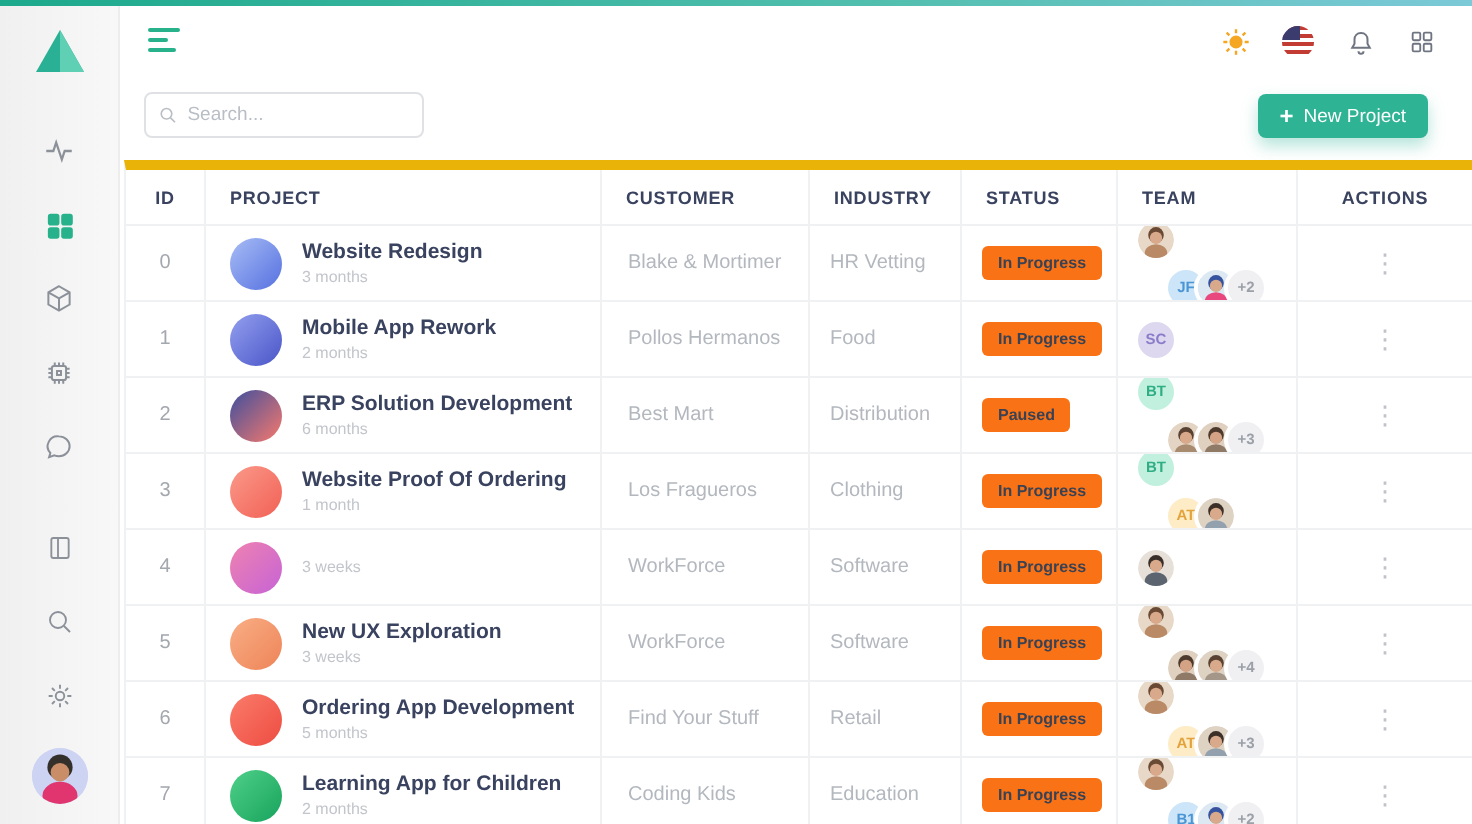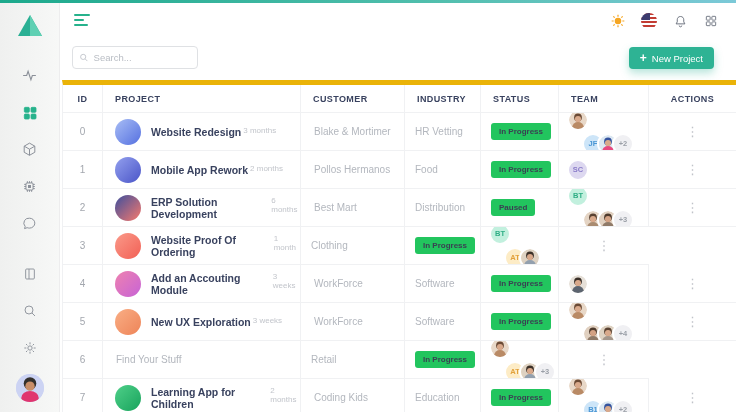--- a/index.html
+++ b/index.html
@@ -24,21 +24,21 @@
   .hamburger { position:absolute; left:14px; top:11px; width:17px; cursor:pointer; }
   .hamburger i { display:block; height:2px; border-radius:2px; background:#27b28c; margin-bottom:3px; }
   .hamburger i:nth-child(1){ width:16px; } .hamburger i:nth-child(2){ width:10px; } .hamburger i:nth-child(3){ width:14px; }
   .page-title { position:absolute; left:40px; top:8px; font-size:15px; font-weight:700; color:#2f3a52; letter-spacing:.2px; }
   .hicons { position:absolute; right:16px; top:9px; display:flex; align-items:center; gap:13px; }
   .hicon { width:18px; height:18px; display:flex; align-items:center; justify-content:center; cursor:pointer; }
   .flag { width:16px; height:16px; border-radius:50%; overflow:hidden; position:relative;
           background:repeating-linear-gradient(180deg,#c23c33 0 2px,#fff 2px 4px); }
   .flag::before { content:""; position:absolute; left:0; top:0; width:58%; height:46%; background:#3c3b6e; }
   
-  .searchbox { position:absolute; left:12px; top:43px; width:126px; height:23px;
+  .searchbox { position:absolute; left:12px; top:43px; width:140px; height:23px;
                border:1px solid #dfe1e4; border-radius:4px; background:#fff;
                display:flex; align-items:center; padding:0 6px; gap:5px; }
   .searchbox input { border:none; outline:none; width:100%; font-size:9.5px; color:#6b7280;
                      font-family:"Liberation Sans",sans-serif; background:transparent; }
   .searchbox input::placeholder { color:#b9bdc4; }
   .new-btn { position:absolute; right:22px; top:44px; height:22px; padding:0 11px;
              background:#2eb394; color:#fff; border:none; border-radius:4px;
              font-size:9.5px; font-family:"Liberation Sans",sans-serif; cursor:pointer;
              display:flex; align-items:center; gap:5px;
              box-shadow:0 4px 8px rgba(46,179,148,.35); }
@@ -49,27 +49,27 @@
   .thead { height:28px; }
   .trow { height:38px; }
   .cell { border-right:1px solid #f0f1f3; border-bottom:1px solid #f0f1f3;
           display:flex; align-items:center; overflow:hidden; }
   .cell:last-child { border-right:none; }
   .thead .cell { font-size:9px; font-weight:700; color:#39425f; letter-spacing:.4px; padding-left:12px; }
   .thead .cell.c-id, .thead .cell.c-act { justify-content:center; padding-left:0; }
   .c-id { justify-content:center; font-size:10px; color:#a3a7ae; }
   .c-proj { padding-left:12px; gap:10px; }
   .pavatar { width:26px; height:26px; border-radius:50%; flex:0 0 26px; }
-  .pinfo { display:flex; flex-direction:row; gap:2px; }
+  .pinfo { display:flex; flex-direction:column; gap:2px; }
   .pname { font-size:10.5px; font-weight:700; color:#39425f; }
   .pdur { font-size:8px; color:#c2c5cb; }
   .c-cust, .c-ind { padding-left:13px; font-size:10px; color:#b3b7be; }
   .c-ind { padding-left:10px; }
   .c-stat { padding-left:10px; }
-  .badge { background:#22c55e; border-radius:3px; padding:4px 8px; font-size:8px; font-weight:700; color:#3a4152; cursor:default; }
+  .badge { background:#f97316; border-radius:3px; padding:4px 8px; font-size:8px; font-weight:700; color:#3a4152; cursor:default; }
   .c-team { padding-left:8px; }
   .tgroup { display:flex; }
   .tm { width:22px; height:22px; border-radius:50%; border:2px solid #fff; flex:0 0 22px;
         display:flex; align-items:center; justify-content:center; font-size:7.5px; font-weight:700;
         overflow:hidden; cursor:pointer; }
   .tm + .tm { margin-left:-7px;margin-top:24px; }
   .tm.more { background:#f0f0f3; color:#9ba0a8; }
   .c-act { justify-content:center;text-align:center; }
   .dots { color:#c0c3c9; font-size:13px; letter-spacing:0; cursor:pointer; line-height:1; padding:2px 6px; }
 </style>
@@ -312,20 +312,21 @@
         </div>
         <div class="trow">
           <div class="cell c-id">3</div>
           <div class="cell c-proj">
             <div class="pavatar" style="background: linear-gradient(135deg, rgb(250, 154, 138), rgb(242, 96, 85));"></div>
             <div class="pinfo">
               <div class="pname">Website Proof Of Ordering</div>
               <div class="pdur">1 month</div>
             </div>
           </div>
+          <div class="cell c-cust">Los Fragueros</div>
           <div class="cell c-ind">Clothing</div>
           <div class="cell c-stat">
             <span class="badge">In Progress</span>
           </div>
           <div class="cell c-team">
             <div class="tgroup">
               <div class="tm" style="background: rgb(194, 240, 222); color: rgb(47, 174, 133);">BT</div>
               <div class="tm" style="background: rgb(253, 236, 198); color: rgb(226, 162, 60);">AT</div>
               <div class="tm">
                 <svg width="22" height="22" viewBox="0 0 24 24">
@@ -339,21 +340,20 @@
           </div>
           <div class="cell c-act">
             <span class="dots">⋮</span>
           </div>
         </div>
         <div class="trow">
           <div class="cell c-id">4</div>
           <div class="cell c-proj">
             <div class="pavatar" style="background: linear-gradient(135deg, rgb(238, 130, 176), rgb(199, 99, 214));"></div>
             <div class="pinfo">
-              <div class="pname">Add an Accouting Module</div>
               <div class="pdur">3 weeks</div>
             </div>
           </div>
           <div class="cell c-cust">WorkForce</div>
           <div class="cell c-ind">Software</div>
           <div class="cell c-stat">
             <span class="badge">In Progress</span>
           </div>
           <div class="cell c-team">
             <div class="tgroup">
@@ -413,20 +413,27 @@
               </div>
               <div class="tm more">+4</div>
             </div>
           </div>
           <div class="cell c-act">
             <span class="dots">⋮</span>
           </div>
         </div>
         <div class="trow">
           <div class="cell c-id">6</div>
+          <div class="cell c-proj">
+            <div class="pavatar" style="background: linear-gradient(135deg, rgb(250, 124, 106), rgb(238, 76, 66));"></div>
+            <div class="pinfo">
+              <div class="pname">Ordering App Development</div>
+              <div class="pdur">5 months</div>
+            </div>
+          </div>
           <div class="cell c-cust">Find Your Stuff</div>
           <div class="cell c-ind">Retail</div>
           <div class="cell c-stat">
             <span class="badge">In Progress</span>
           </div>
           <div class="cell c-team">
             <div class="tgroup">
               <div class="tm">
                 <svg width="22" height="22" viewBox="0 0 24 24">
                   <circle cx="12" cy="12" r="12" fill="#e8d8c8"></circle>

